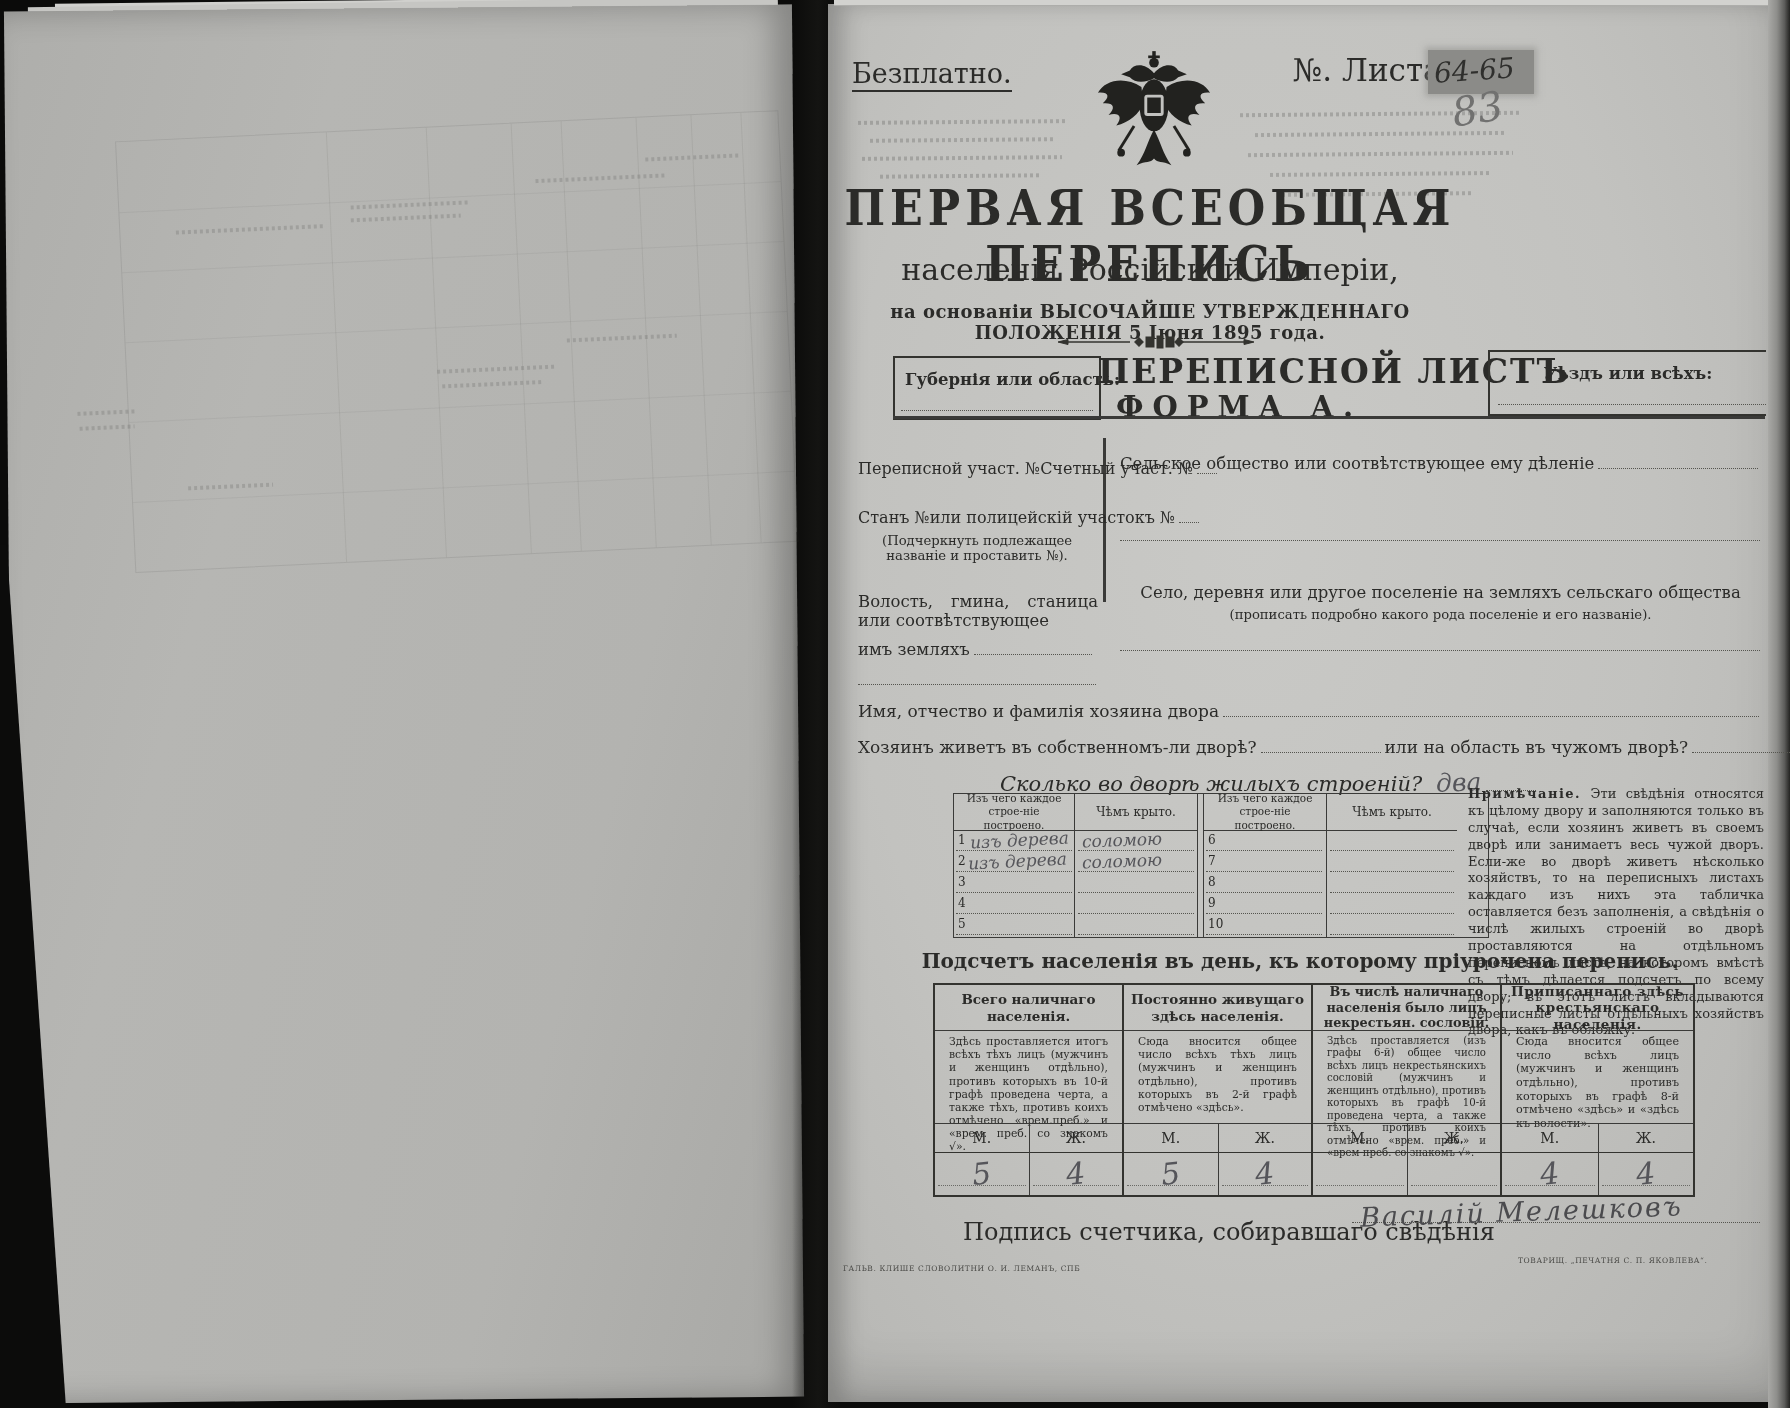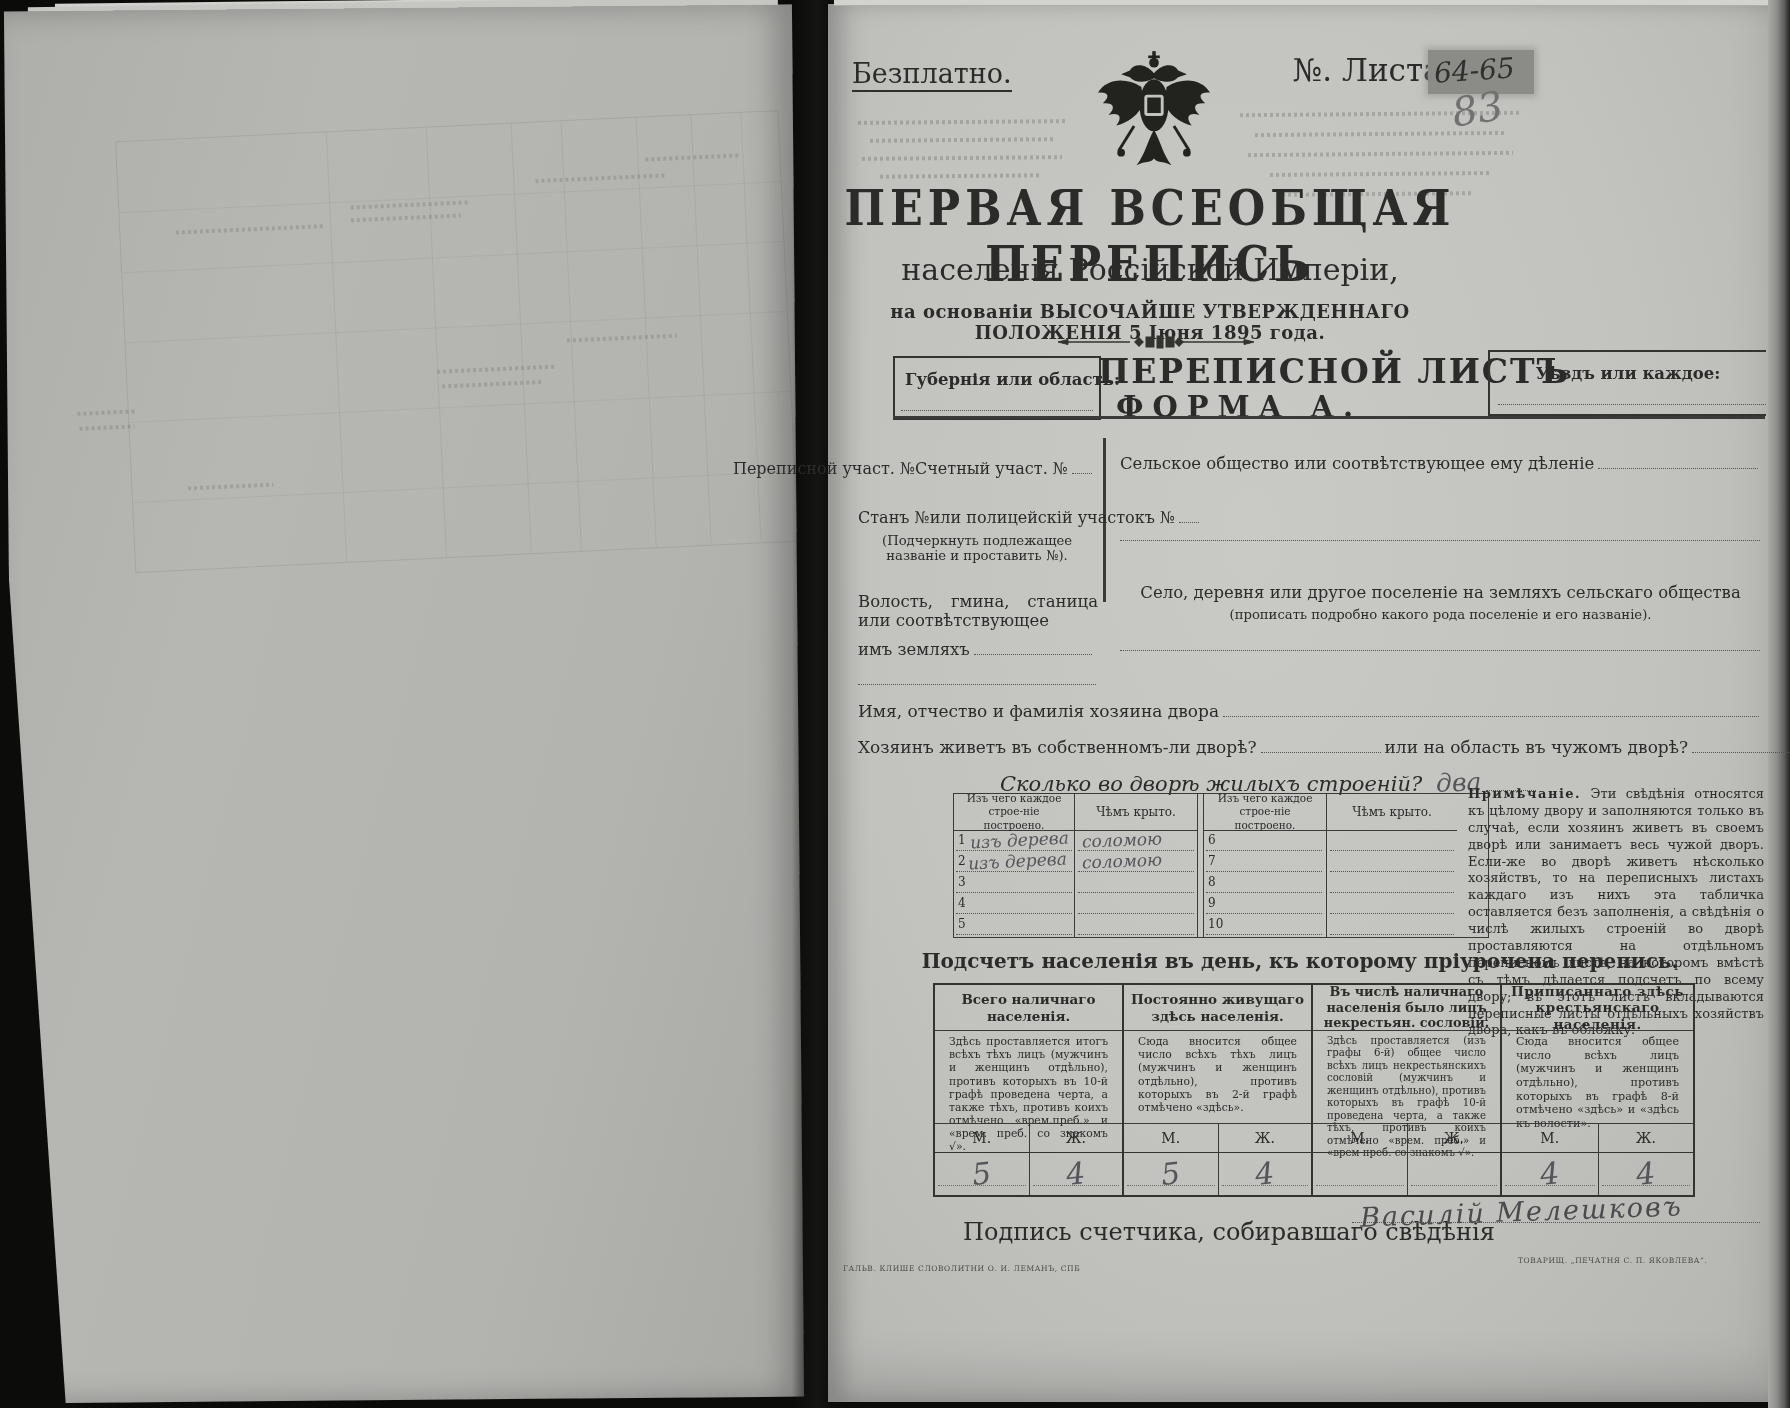--- a/index.html
+++ b/index.html
@@ -181,28 +181,28 @@
     </svg>
   </div>
 
   <div class="box" style="left:893px;top:356px;width:204px;height:60px;">
     <div class="t" style="left:10px;top:12px;font-size:16.5px;font-weight:bold;white-space:nowrap;">Губернія или область:</div>
     <div class="dline" style="left:6px;right:6px;bottom:7px;"></div>
   </div>
   <div class="t ctr" style="left:1098px;top:352px;width:336px;font-size:33px;font-weight:bold;letter-spacing:2px;white-space:nowrap;">ПЕРЕПИСНОЙ ЛИСТЪ</div>
   <div class="t ctr" style="left:1071px;top:390px;width:336px;font-size:29px;font-weight:bold;letter-spacing:9px;">ФОРМА А.</div>
   <div class="box" style="left:1488px;top:350px;width:276px;height:62px;border-right:none;">
-    <div class="t" style="left:0;top:12px;width:100%;text-align:center;font-size:16.5px;font-weight:bold;">Уѣздъ или каждое:</div>
+    <div class="t" style="left:0;top:12px;width:100%;text-align:center;font-size:16.5px;font-weight:bold;">Уѣздъ или всѣхъ:</div>
     <div class="dline" style="left:8px;right:0px;bottom:9px;"></div>
   </div>
   <div class="rule" style="left:893px;top:416px;width:872px;height:2.5px;"></div>
 
   <div class="rule" style="left:1103px;top:438px;width:2.5px;height:164px;"></div>
 
-  <div class="frow" style="left:858px;top:458px;width:238px;font-size:16px;justify-content:flex-end;">
+  <div class="frow" style="left:858px;top:458px;width:238px;font-size:16px;">
     <span>Переписной участ. №</span>
       <span class="dseg" style="width:30px"></span>
       <span>Счетный участ. №</span>
       <span class="dgrow"></span>
   </div>
   <div class="frow" style="left:858px;top:507px;width:238px;font-size:16px;">
     <span>Станъ №</span>
       <span class="dseg" style="width:28px"></span>
       <span>или полицейскій участокъ №</span>
       <span class="dgrow"></span>

